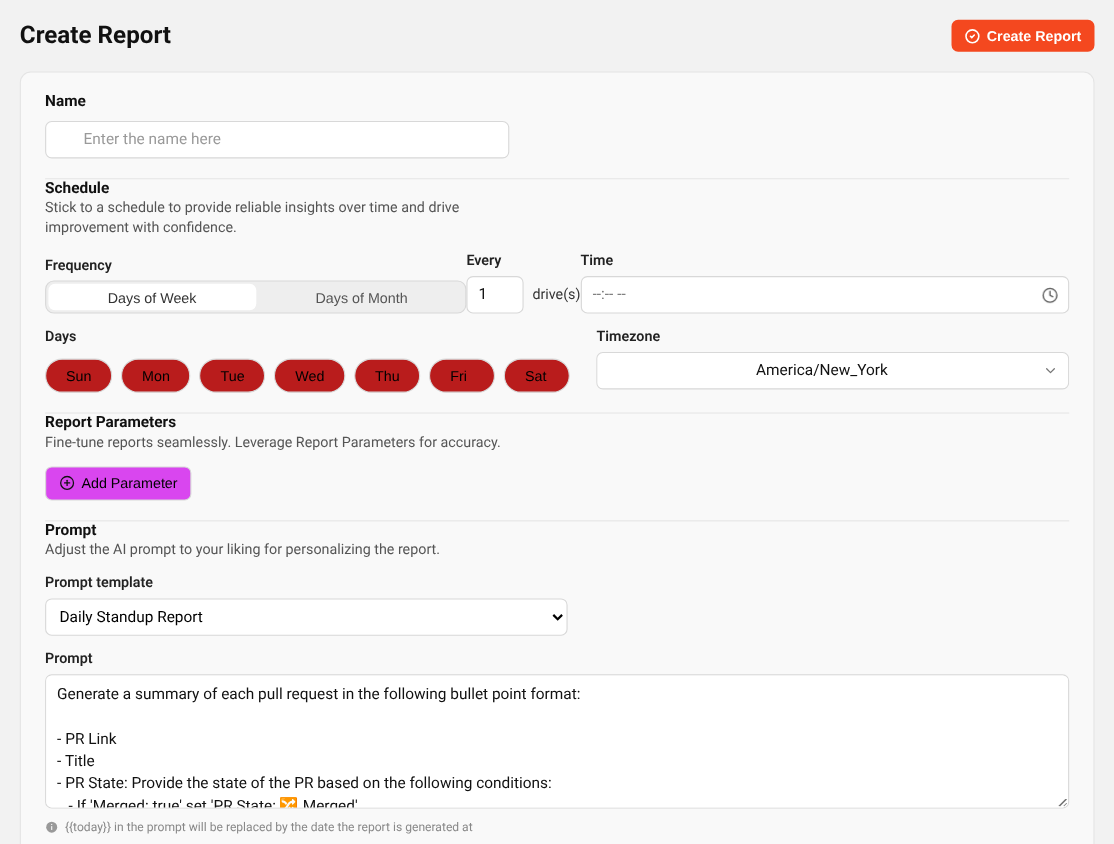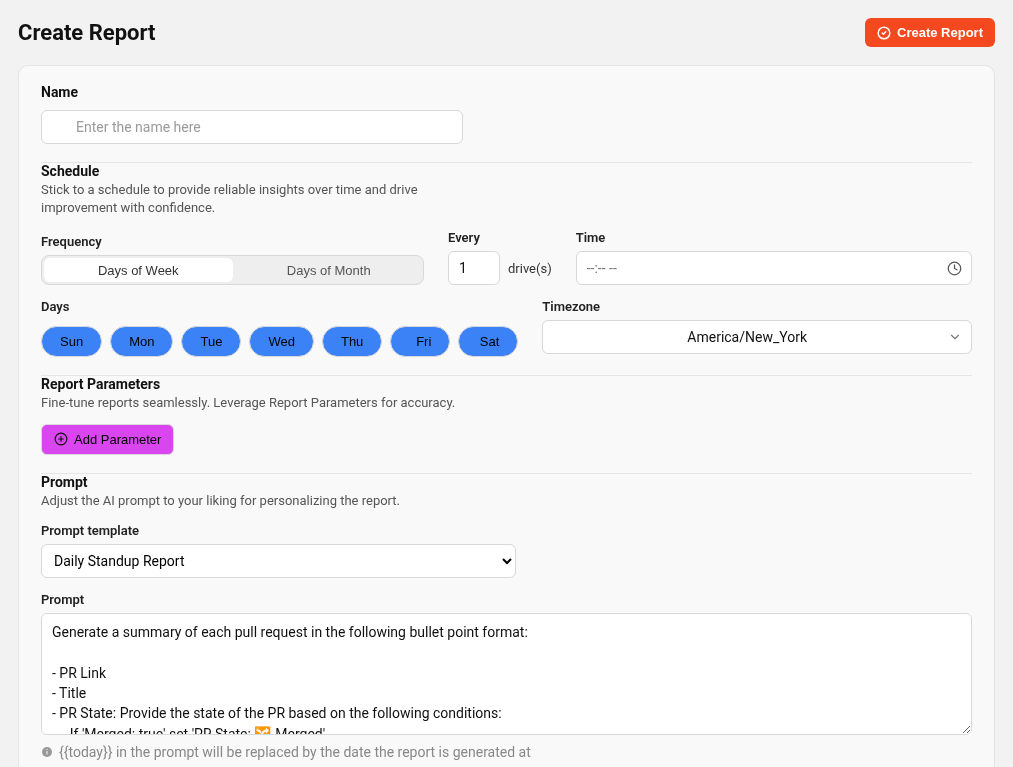--- a/index.html
+++ b/index.html
@@ -53,21 +53,20 @@
       border-radius: 6px;
       padding: 8px 10px;
       font-size: 14px;
       color: #111;
       font-family: inherit;
     }
     .text-input::placeholder { color: #9a9a9a; }
     .name-input { width: 422px; padding-left: 34px; }
     .schedule-row {
       display: flex;
-      gap: 24px;
       align-items: flex-end;
       margin-top: 14px;
       flex-wrap: wrap;
     }
     .col { display: flex; flex-direction: column; }
     .segmented {
       display: inline-flex;
       background: #eee;
       border: 1px solid #d8d8d8;
       border-radius: 8px;
@@ -100,28 +99,28 @@
       padding-right: 34px;
       color: #777;
     }
     .time-input-wrap .clock-icon {
       position: absolute;
       right: 10px;
       pointer-events: none;
     }
     .days-row { display: flex; gap: 8px; margin-top: 6px; flex-wrap: wrap; }
     .day-pill {
-      background: #3b82f6;
+      background: #b91c1c;
       border: 1px solid #d8d8d8;
       border-radius: 999px;
       padding: 7px 18px;
       font-size: 13px;
       cursor: pointer;
       min-width: 60px;
-      text-align: right;
+      text-align: left;
     }
     .days-tz-row { display: flex; gap: 24px; margin-top: 14px; flex-wrap: wrap; }
     .tz-col { flex: 1; min-width: 300px; }
     .select-wrap { position: relative; text-align: center; }
     .select-input { width: 100%; appearance: none; -webkit-appearance: none; padding-right: 30px; background: #fff; }
     .select-wrap .chev { position: absolute; right: 10px; top: 50%; transform: translateY(-50%); pointer-events: none; }
     .btn-outline {
       background: #d946ef;
       border: 1px solid #d8d8d8;
       border-radius: 6px;
@@ -144,21 +143,21 @@
       font-family: inherit;
     }
     .textarea-input {
       width: 100%;
       min-height: 122px;
       resize: vertical;
       line-height: 1.45;
       white-space: pre-wrap;
       overflow-y: auto;
     }
-    .hint-row { display: flex; align-items: center; gap: 6px; margin-top: 6px; font-size: 14px; color: #888; }
+    .hint-row { display: flex; align-items: center; gap: 6px; margin-top: 6px; font-size: 11px; color: #888; }
     .sub-gap { margin-top: 14px; }
   </style>
 </head>
 <body>
 
 <div class="page">
   <div class="page-header">
     <h1 class="page-title">Create Report</h1>
     <button class="btn-primary">
       <svg width="14" height="14" viewBox="0 0 24 24" fill="none" stroke="currentColor" stroke-width="2.5" stroke-linecap="round" stroke-linejoin="round">

